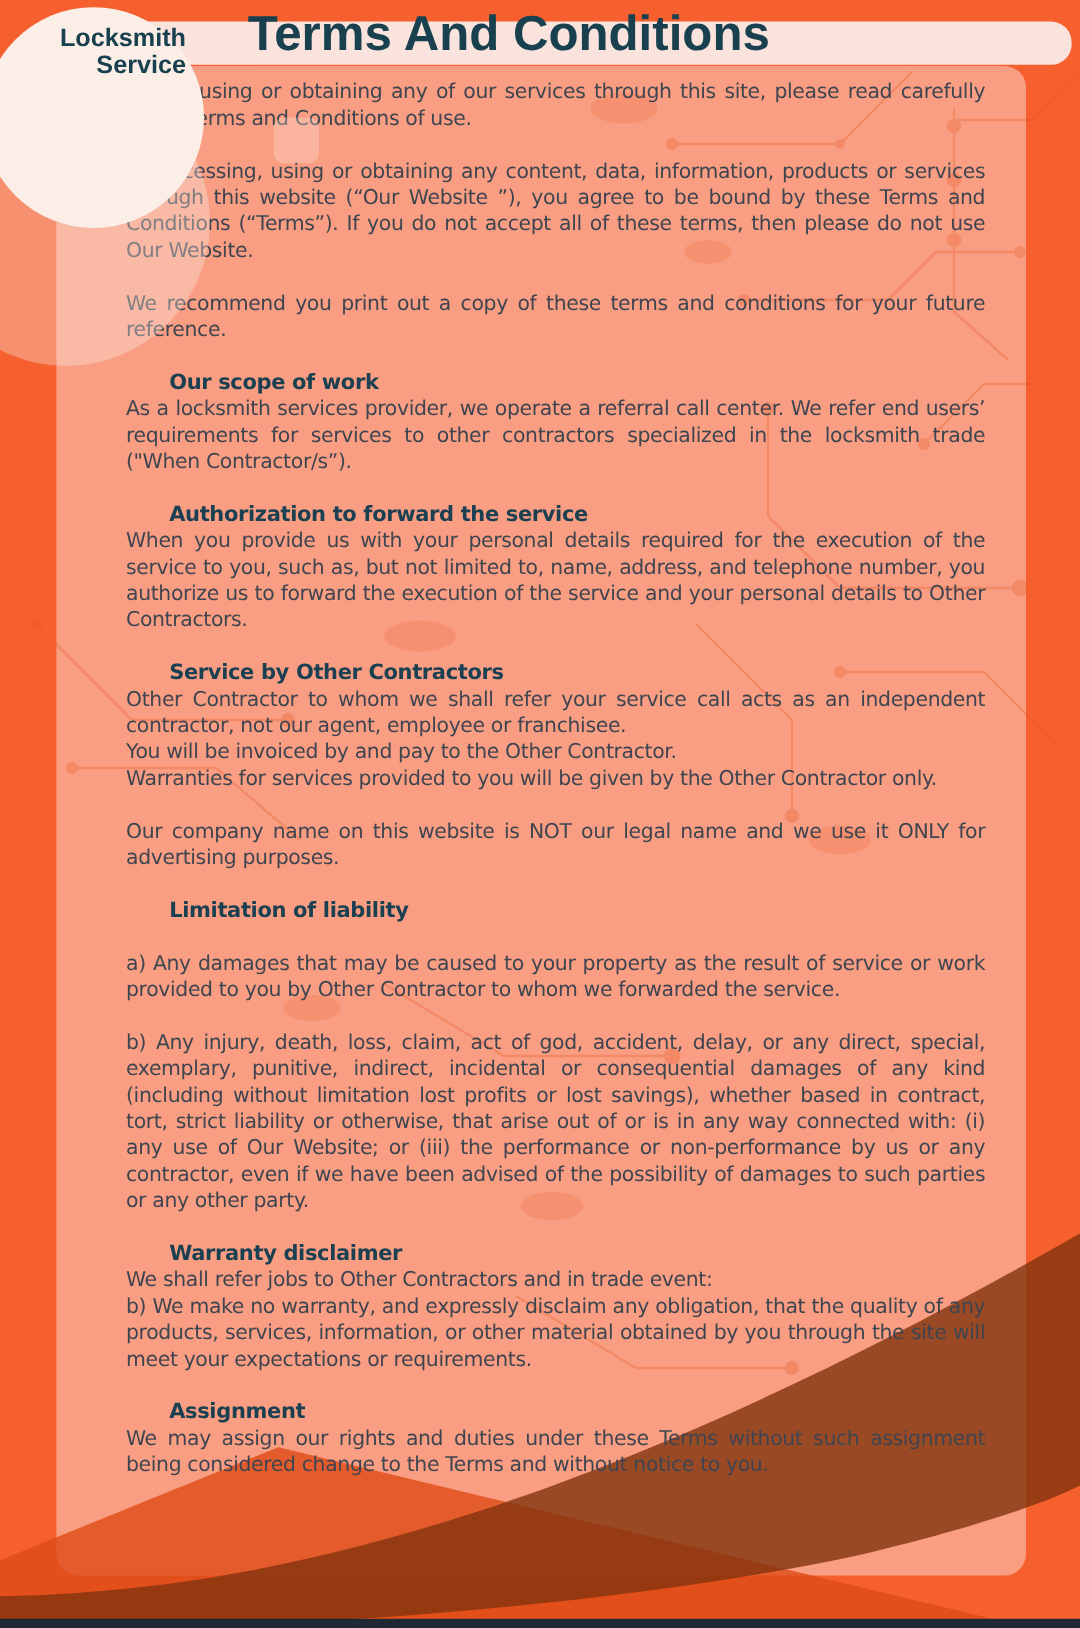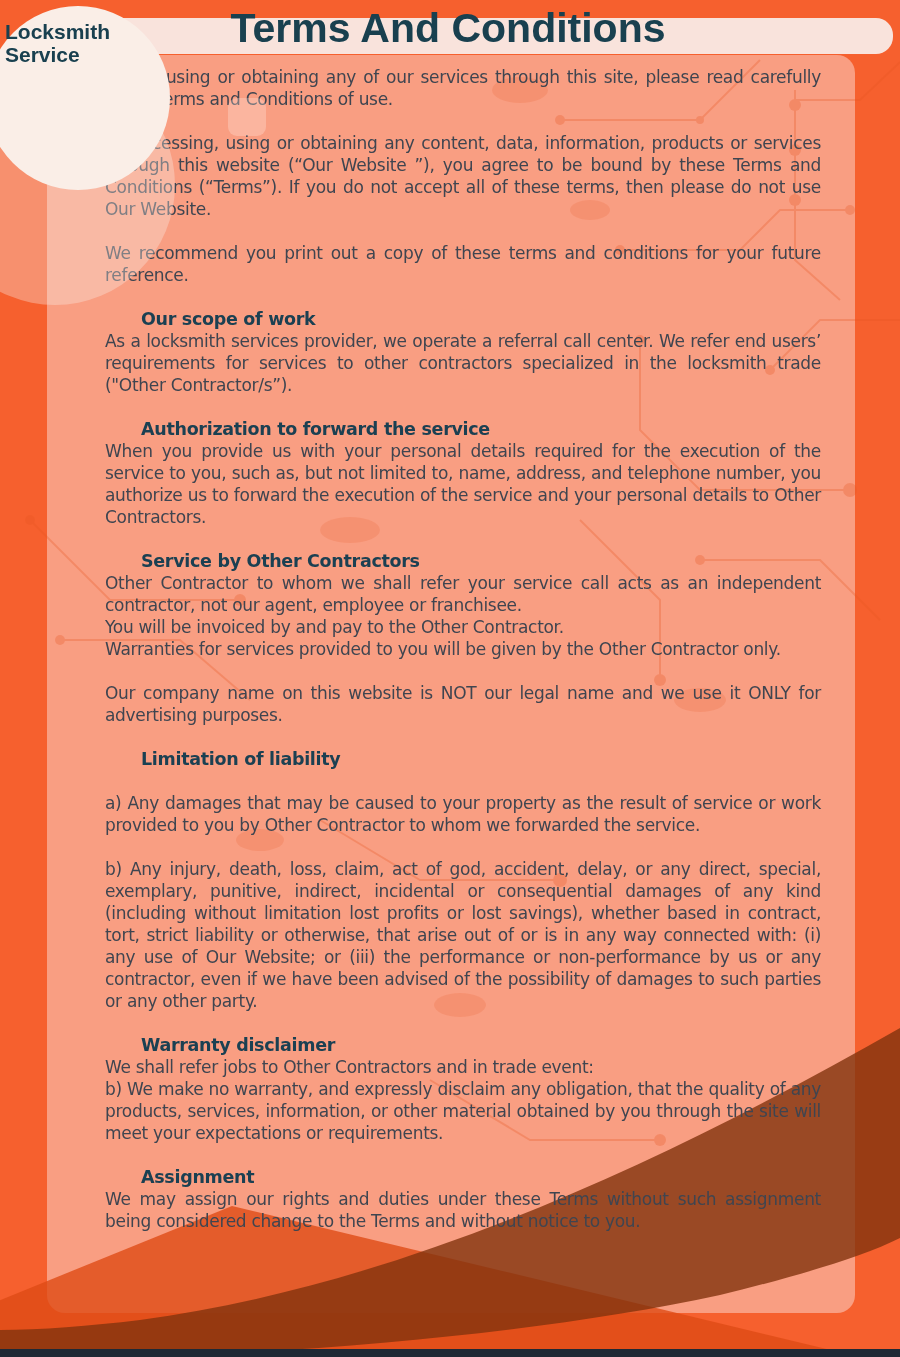--- a/index.html
+++ b/index.html
@@ -44,21 +44,21 @@
   
   .titlebar{
     position:absolute;
     left:92px;top:18px;
     width:801px;height:36px;
     background:#F9E3DC;
     border-radius:17px;
   }
   .page-title{
     position:absolute;
-    left:108px;top:5px;
+    left:84px;top:5px;
     width:800px;
     margin:0;
     text-align:center;
     transform:translateX(-60px);
     font-family:"Liberation Sans", sans-serif;
     font-weight:700;
     font-size:41px;
     line-height:46px;
     color:#19404F;
     letter-spacing:0px;
@@ -82,21 +82,21 @@
     position:absolute;
     left:228px;top:98px;
     width:38px;height:38px;
     border-radius:9px;
     background:rgba(255,235,228,0.3);
   }
   .brand{
     position:absolute;
     left:5px;top:20px;
     width:150px;
-    text-align:left;
+    text-align:right;
     font-family:"Liberation Sans", sans-serif;
     font-weight:700;
     font-size:21px;
     line-height:23px;
     color:#19404F;
   }
   
   .footer-strip{
     position:absolute;
     left:0;bottom:0;
@@ -160,21 +160,21 @@
   </svg>
 
   <div class="content" id="terms-body">
       <div class="para">Before using or obtaining any of our services through this site, please read carefully these Terms and Conditions of use.</div>
       <div class="gap"></div>
       <div class="para">By accessing, using or obtaining any content, data, information, products or services through this website (“Our Website ”), you agree to be bound by these Terms and Conditions (“Terms”). If you do not accept all of these terms, then please do not use Our Website.</div>
       <div class="gap"></div>
       <div class="para">We recommend you print out a copy of these terms and conditions for your future reference.</div>
       <div class="gap"></div>
       <div class="heading">Our scope of work</div>
-      <div class="para">As a locksmith services provider, we operate a referral call center. We refer end users’ requirements for services to other contractors specialized in the locksmith trade ("Other Contractor/s”).</div>
+      <div class="para">As a locksmith services provider, we operate a referral call center. We refer end users’ requirements for services to other contractors specialized in the locksmith trade ("When Contractor/s”).</div>
       <div class="gap"></div>
       <div class="heading">Authorization to forward the service</div>
       <div class="para">When you provide us with your personal details required for the execution of the service to you, such as, but not limited to, name, address, and telephone number, you authorize us to forward the execution of the service and your personal details to Other Contractors.</div>
       <div class="gap"></div>
       <div class="heading">Service by Other Contractors</div>
       <div class="para">Other Contractor to whom we shall refer your service call acts as an independent contractor, not our agent, employee or franchisee.</div>
       <div class="para">You will be invoiced by and pay to the Other Contractor.</div>
       <div class="para">Warranties for services provided to you will be given by the Other Contractor only.</div>
       <div class="gap"></div>
       <div class="para">Our company name on this website is NOT our legal name and we use it ONLY for advertising purposes.</div>

